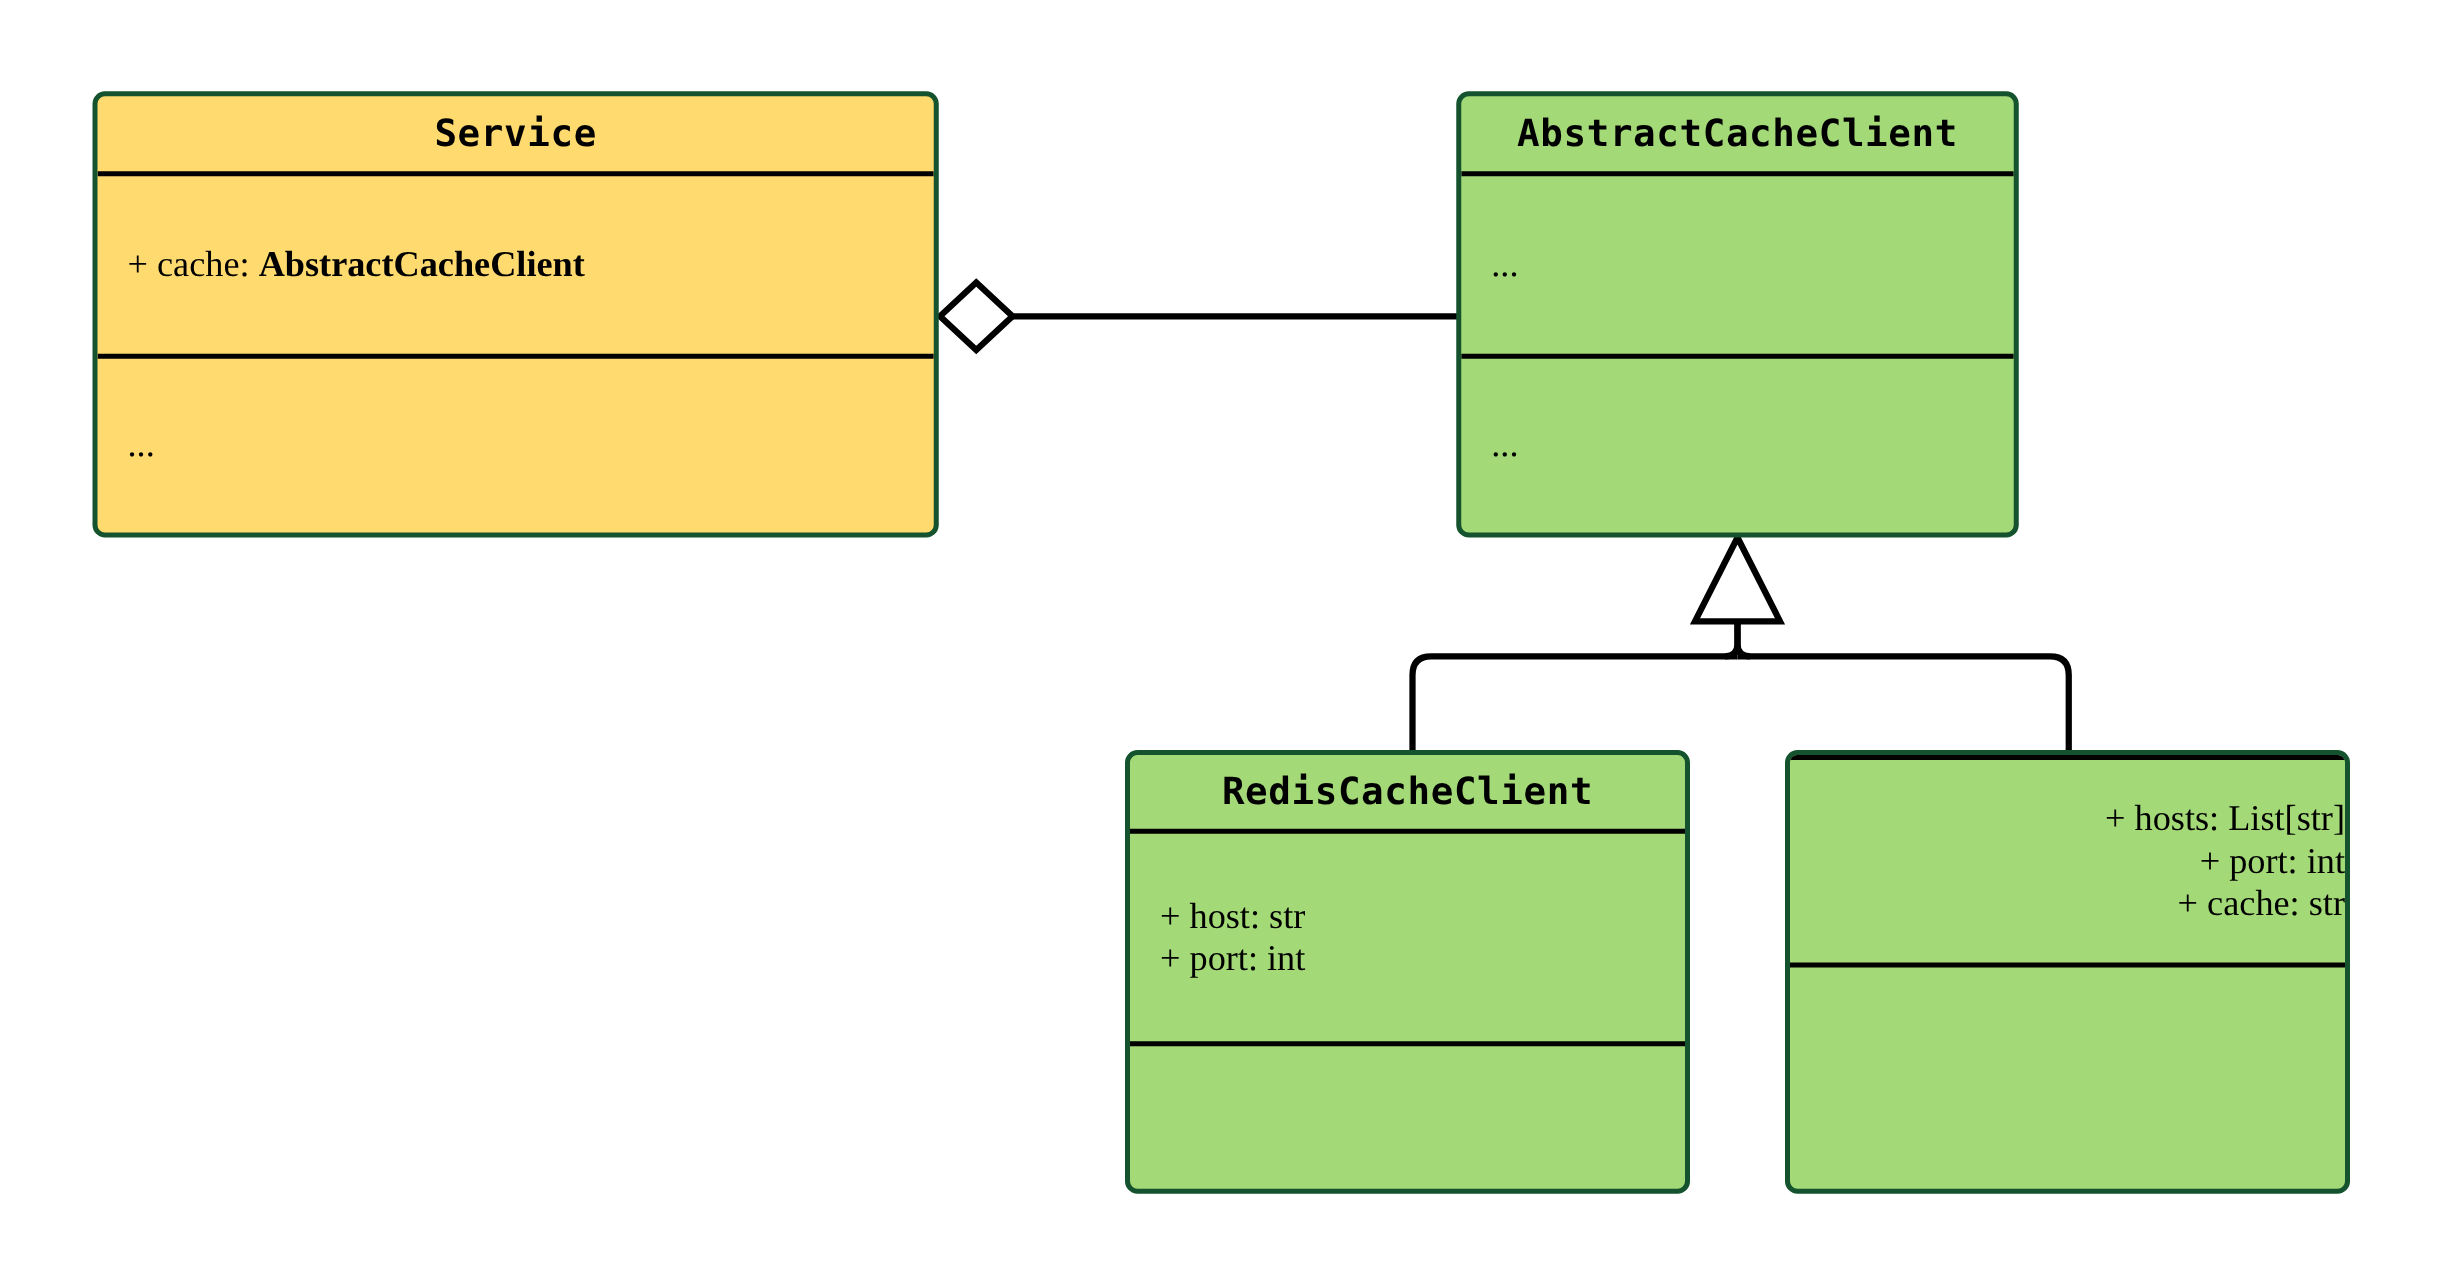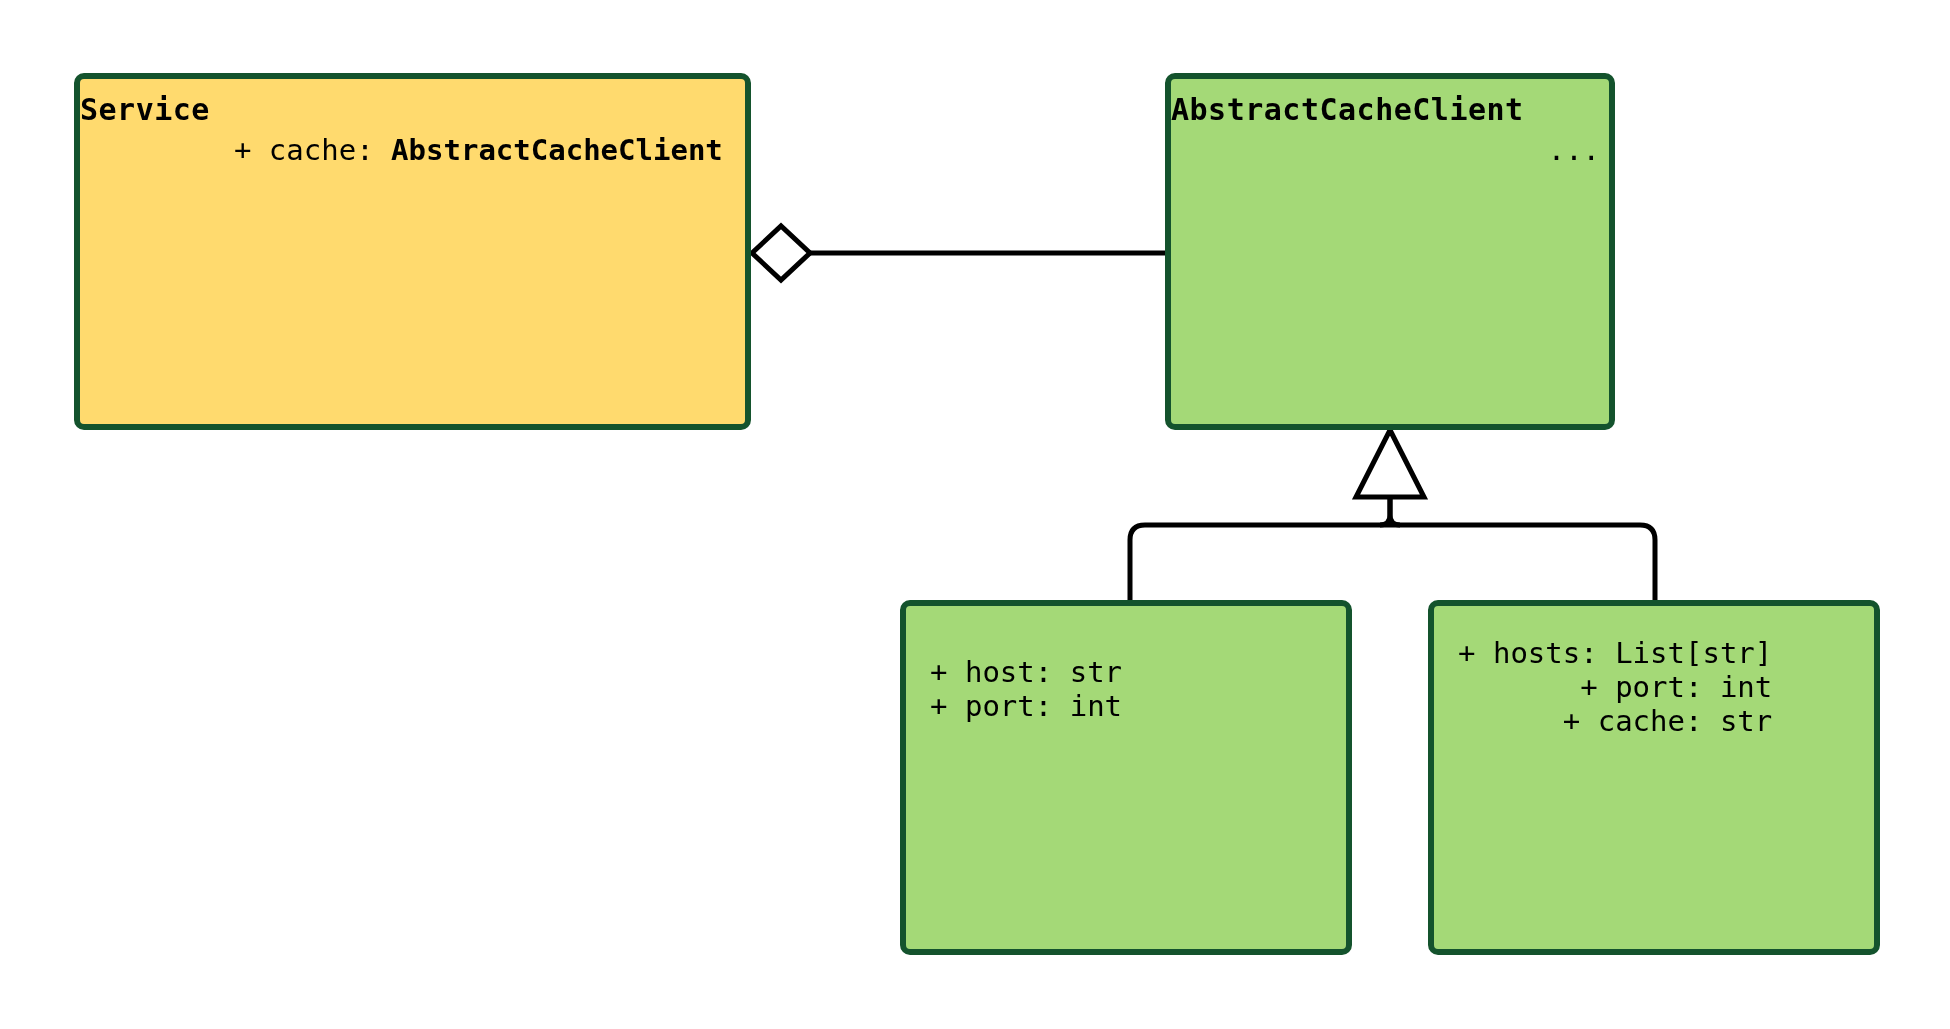--- a/index.html
+++ b/index.html
@@ -30,24 +30,25 @@
     width: 1950px;
     height: 1029px;
     z-index: 1;
   }
 
   
   .uml-class {
     position: absolute;
     z-index: 2;
     box-sizing: border-box;
-    border: 6px solid #14532d;
+    border: 4px solid #14532d;
     border-radius: 10px;
     overflow: hidden;
     display: flex;
+    flex-direction: column;
   }
 
   .uml-name {
     font-weight: bold;
     font-size: 30px;
     text-align: center;
     color: #000000;
     display: flex;
     align-items: center;
     justify-content: center;
@@ -68,20 +69,21 @@
     display: flex;
     flex-direction: column;
     justify-content: center;
     padding-left: 24px;
     white-space: pre;
     line-height: 1.18;
   }
 
   .uml-row {
     white-space: pre;
+    font-family: Liberation Serif, serif;
   }
   .uml-row b {
     font-weight: bold;
   }
 
   .ellipsis-row {
     letter-spacing: 0px;
   }
 
   
@@ -131,20 +133,21 @@
     <div class="uml-compartment" style="height:142px;">
       <div class="uml-row ellipsis-row">...</div>
     </div>
     <div class="uml-divider"></div>
     <div class="uml-compartment" style="flex:1;">
       <div class="uml-row ellipsis-row">...</div>
     </div>
   </div>
 
   <div class="uml-class fill-green" style="left:900px; top:600px; width:452px; height:355px;">
+    <div class="uml-name" style="height:59px;">RedisCacheClient</div>
     <div class="uml-divider"></div>
     <div class="uml-compartment" style="height:166px;">
       <div class="uml-row">+ host: str</div>
       <div class="uml-row">+ port: int</div>
     </div>
     <div class="uml-divider"></div>
     <div class="uml-compartment" style="flex:1;"></div>
   </div>
 
   <div class="uml-class fill-green" style="left:1428px; top:600px; width:452px; height:355px;">

